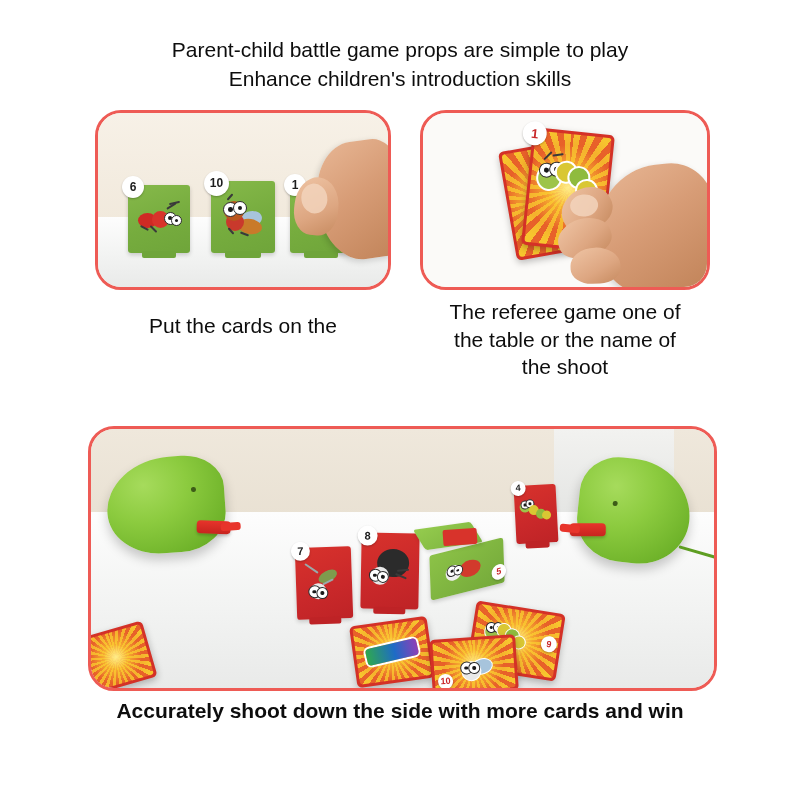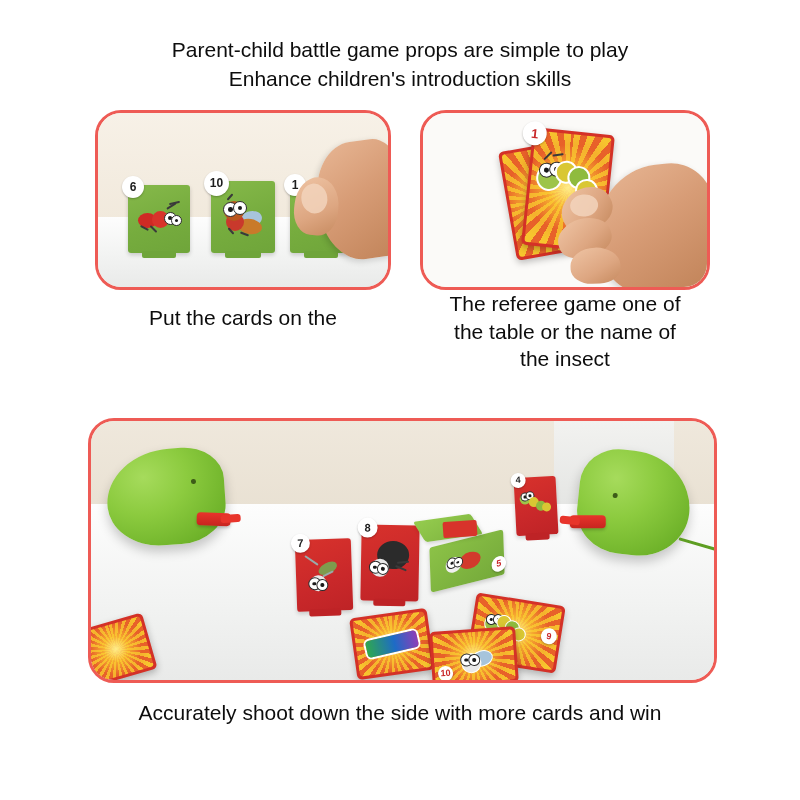--- a/index.html
+++ b/index.html
@@ -170,35 +170,36 @@
     border-radius: 4px;
     box-shadow: 0 2px 3px rgba(0,0,0,.2);
   }
   .frog-tongue {
     position:absolute;
     background:#E8342B;
     border-radius: 3px;
   }
 
   
-  .captions-row { position: relative; height: 118px; }
+  .captions-row { position: relative; height: 118px; margin-top: 8px; }
   .caption {
     position: absolute;
     text-align: center;
     font-size: 21px;
     line-height: 1.32;
     font-weight: 400;
   }
   .caption-1 { left: 95px;  top: 14px; width: 296px; }
   .caption-2 { left: 408px; top: 0px;  width: 314px; }
   .caption-3 {
     position: relative;
-    margin-top: 18px;
+    margin-top: 8px;
     text-align: center;
     font-size: 21px;
+    font-weight: bold;
   }
   .cap-line { display: block; }
 </style>
 </head>
 <body>
 
 <div class="header">
   <div class="subtitle-block">
     <span class="subtitle-line">Parent-child battle game props are simple to play</span>
     <span class="subtitle-line">Enhance children's introduction skills</span>
@@ -302,21 +303,21 @@
   </div>
 </div>
 
 <div class="captions-row">
   <div class="caption caption-1">
     <span class="cap-line">Put the cards on the</span>
   </div>
   <div class="caption caption-2">
     <span class="cap-line">The referee game one of</span>
     <span class="cap-line">the table or the name of</span>
-    <span class="cap-line">the insect</span>
+    <span class="cap-line">the shoot</span>
   </div>
 </div>
 
 <div class="panels-bottom">
   <div class="panel panel-3">
     <div class="scene">
       <div class="wall" style="height:34%; background:linear-gradient(180deg,#EFE8DC 0%, #E9E1D3 100%);"></div>
       <div style="position:absolute; right:40px; top:0; width:120px; height:34%;
                   background:linear-gradient(180deg,#F2F2F0 0%, #E4E5E3 100%);"></div>
       <div class="table-top" style="height:68%;"></div>

